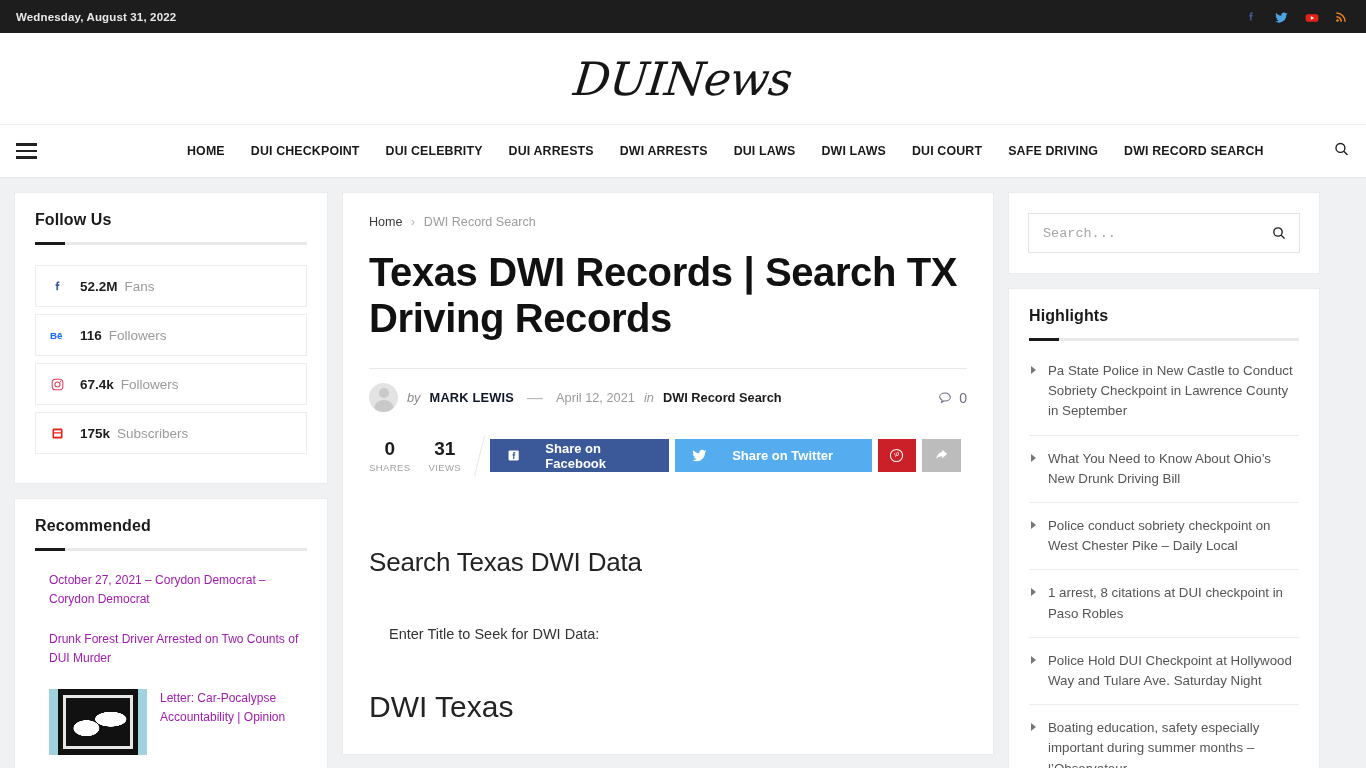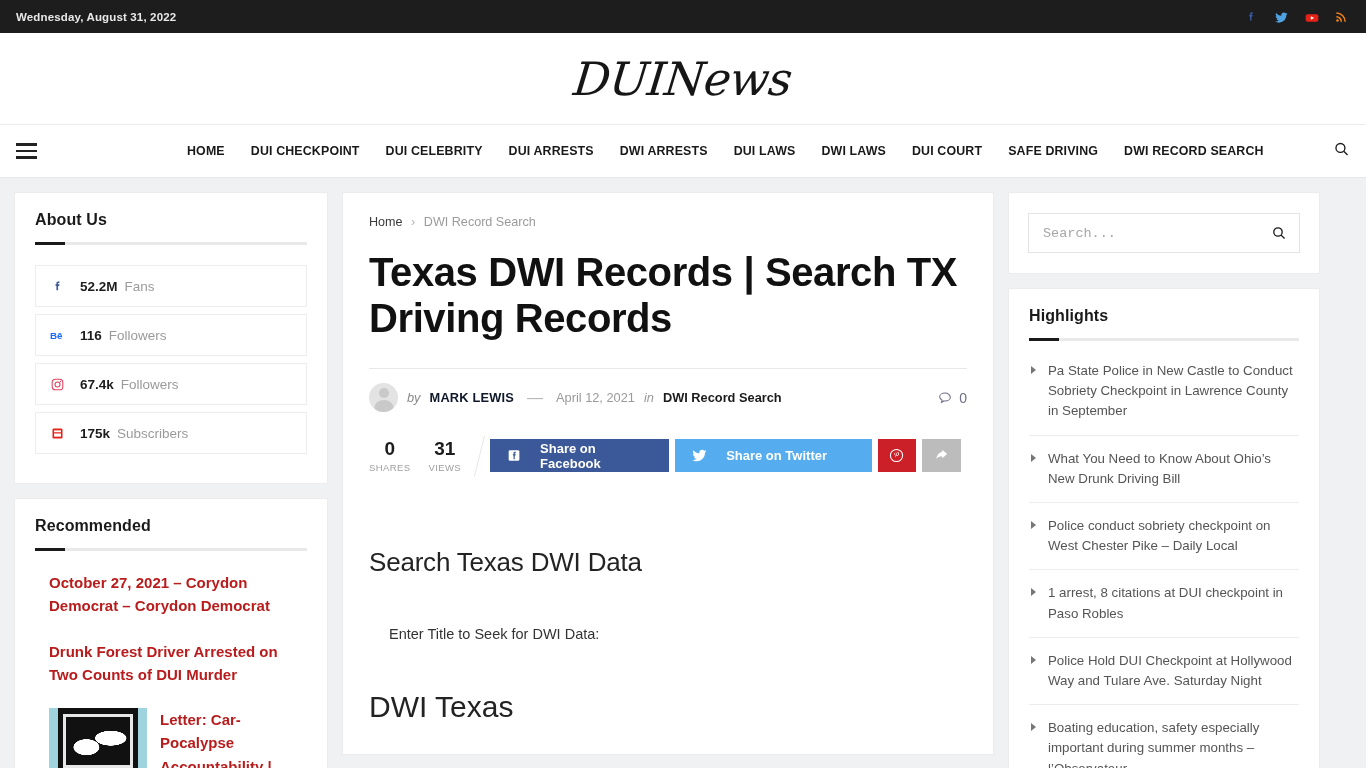--- a/index.html
+++ b/index.html
@@ -134,21 +134,21 @@
     width: 30px; display:flex; align-items:center; justify-content:flex-start;
   }
   .follow-count {
     font-size: 13.5px; font-weight: bold; color: #1c1c1c; margin-right: 7px;
   }
   .follow-label { font-size: 13.5px; color: #9a9a9a; }
 
   
   .rec-item { margin-bottom: 22px; padding-left: 14px; cursor: pointer; }
   .rec-title {
-    font-size: 15px; font-weight: bold; color: #b91c1c; line-height: 1.55;
+    font-size: 12px; font-weight: normal; color: #a21caf; line-height: 1.55;
   }
   .rec-item-thumb { display: flex; gap: 13px; padding-left: 14px; cursor:pointer; }
   .rec-thumb {
     width: 98px; height: 66px; flex: 0 0 98px;
     background: #111; position: relative; overflow: hidden;
   }
   .rec-thumb .strip { position:absolute; top:0; bottom:0; width:9px; background:#9fd3de; }
   .rec-thumb .strip.l { left:0; } .rec-thumb .strip.r { right:0; }
   .rec-thumb .car {
     position:absolute; left:20px; top:14px; width:58px; height:36px;
@@ -203,21 +203,21 @@
   .meta-cat { font-size:12.8px; color:#1b1b1b; font-weight:bold; cursor:pointer; }
   .meta-comments { display:flex; align-items:center; gap:6px; color:#6e6e86; font-size:14px; cursor:pointer; }
 
   
   .sharebar { display:flex; align-items:center; margin-top: 20px; }
   .stat { text-align:center; padding-right: 18px; }
   .stat-num { font-size: 19px; font-weight:bold; color:#1c1c1c; line-height:1.05; }
   .stat-lbl { font-size: 9.5px; color:#9f9f9f; letter-spacing:.4px; margin-top:3px; }
   .stat-div { width:1px; height:42px; background:#e6e6e6; transform: rotate(14deg); margin: 0 10px 0 0; }
   .share-btn {
-    height: 33px; display:flex; align-items:center; gap:18px;
+    height: 33px; display:flex; align-items:center; gap:24px;
     padding: 0 16px; color:#fff; font-size:13px; font-weight:bold;
     cursor:pointer; margin-right: 6px;
   }
   .share-fb { background:#3b5998; width: 184px; }
   .share-tw { background:#55acee; width: 202px; }
   .share-pin { background:#cb2027; width: 40px; justify-content:center; padding:0; margin-right:6px; }
   .share-more { background:#bcbcbc; width: 40px; justify-content:center; padding:0; }
 
   
   .content-h2 {
@@ -320,21 +320,21 @@
         <line x1="15.2" y1="15.2" x2="20.5" y2="20.5" stroke="#1b1b1b" stroke-width="1.9"></line>
       </svg>
   </div>
 </div>
 
 <div class="page">
 
   <div class="col-left">
 
     <div class="card card-pad">
-      <div class="widget-title">About Us</div>
+      <div class="widget-title">Follow Us</div>
       <div class="widget-rule"></div>
 
       <div class="follow-row">
         <div class="follow-icon">
           <svg viewBox="0 0 24 24" width="15" height="15">
               <path fill="#3b5998" d="M15.1 8.5h-2.2V7.1c0-.6.4-.8.7-.8h1.5V4h-2c-2.3 0-2.8 1.7-2.8 2.8v1.7H8.9V11h1.4v7h2.6v-7h1.9l.3-2.5z"></path>
             </svg>
         </div>
         <div class="follow-count">52.2M</div>
         <div class="follow-label">Fans</div>

